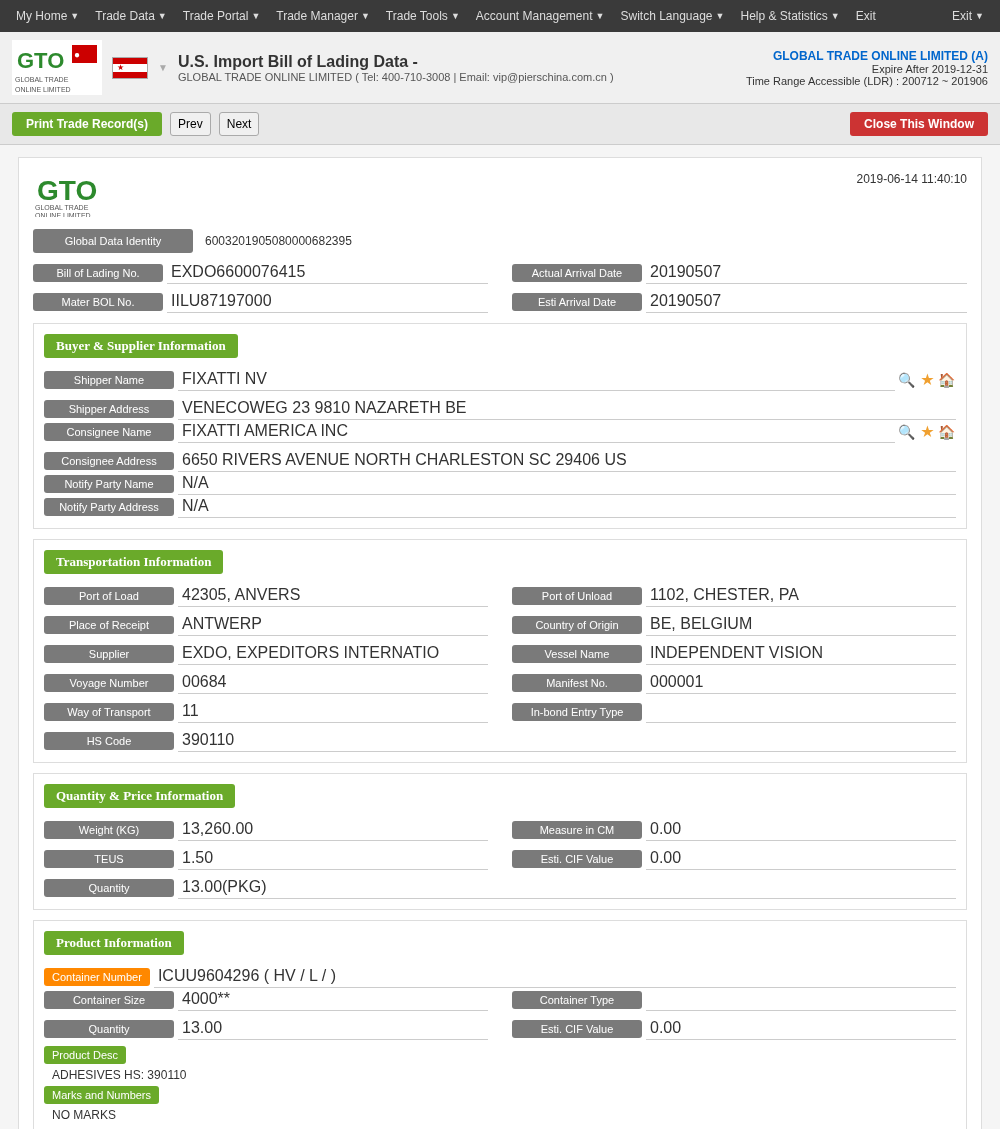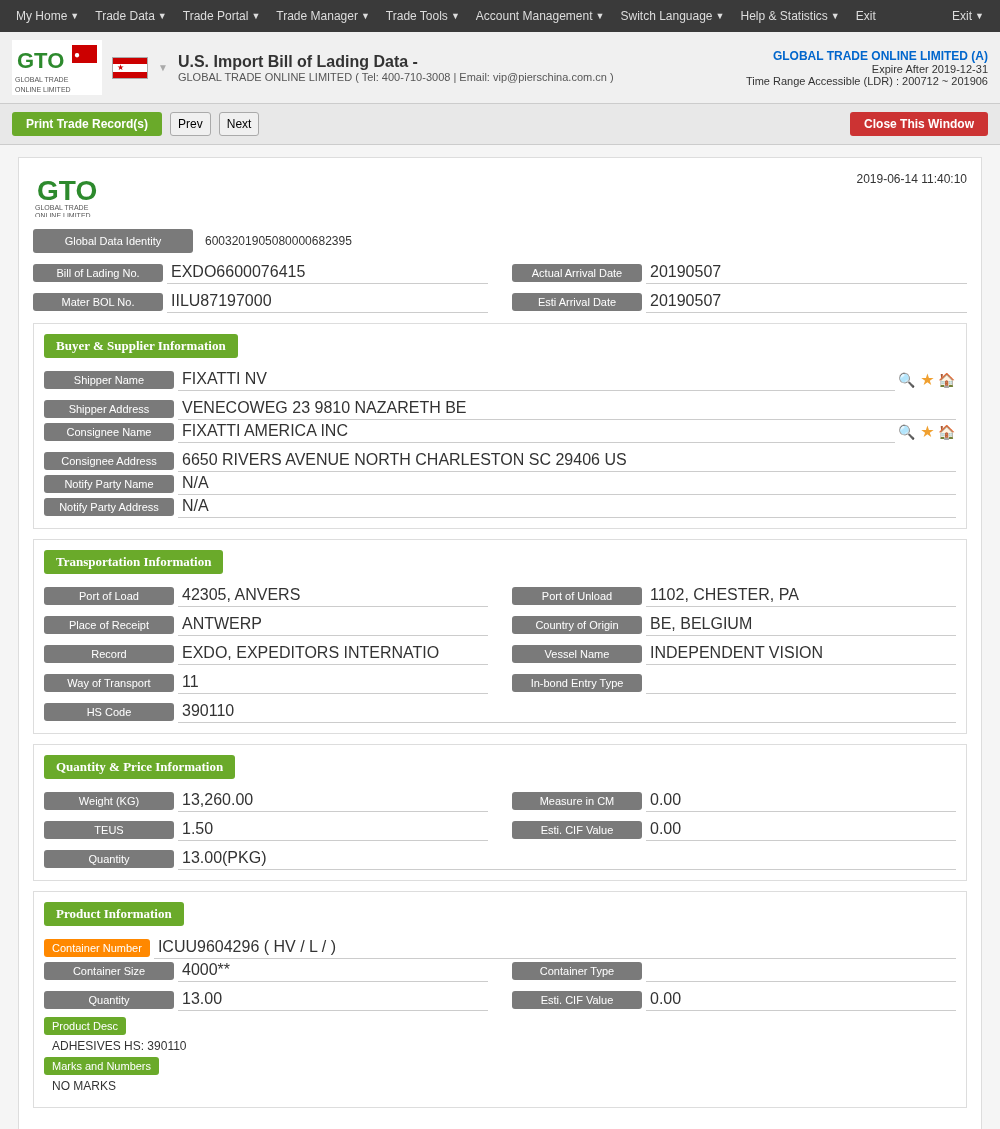--- a/index.html
+++ b/index.html
@@ -413,30 +413,40 @@
         </div>
         <div class="col">
           <span class="info-label">Country of Origin</span>
           <span class="value-line">BE, BELGIUM</span>
         </div>
       </div>
 
       
       <div class="two-col-row">
         <div class="col">
-          <span class="info-label">Record</span>
+          <span class="info-label">Supplier</span>
           <span class="value-line">EXDO, EXPEDITORS INTERNATIO</span>
         </div>
         <div class="col">
           <span class="info-label">Vessel Name</span>
           <span class="value-line">INDEPENDENT VISION</span>
         </div>
       </div>
 
       
+      <div class="two-col-row">
+        <div class="col">
+          <span class="info-label">Voyage Number</span>
+          <span class="value-line">00684</span>
+        </div>
+        <div class="col">
+          <span class="info-label">Manifest No.</span>
+          <span class="value-line">000001</span>
+        </div>
+      </div>
 
       
       <div class="two-col-row">
         <div class="col">
           <span class="info-label">Way of Transport</span>
           <span class="value-line">11</span>
         </div>
         <div class="col">
           <span class="info-label">In-bond Entry Type</span>
           <span class="value-line"></span>

